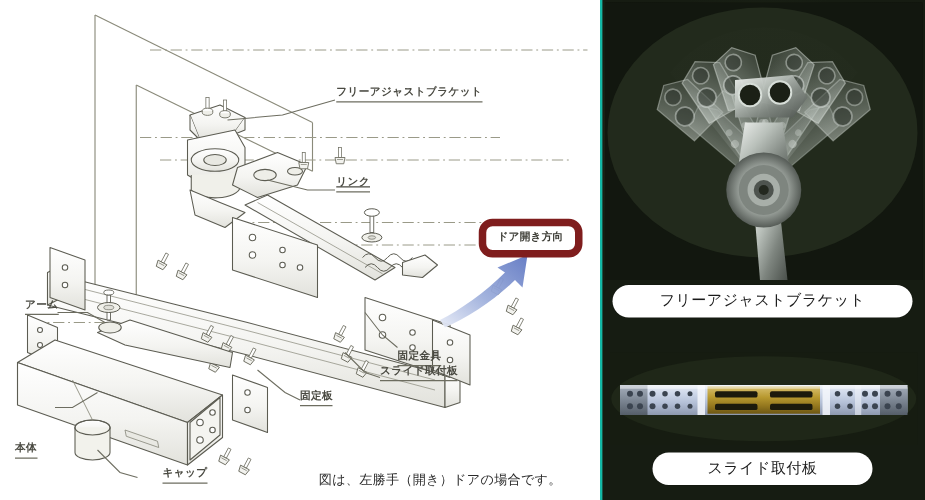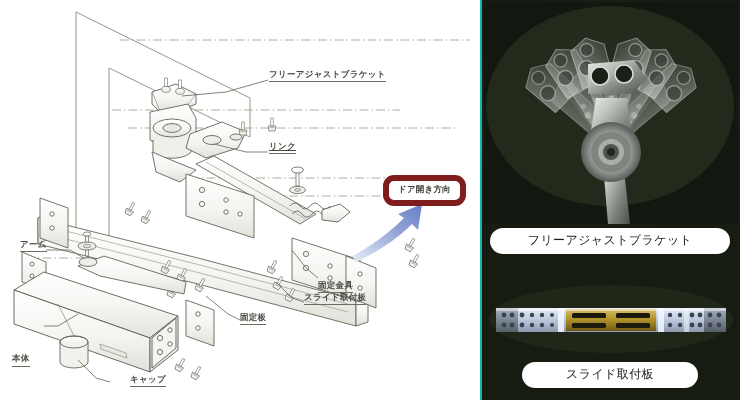--- a/index.html
+++ b/index.html
@@ -366,20 +366,21 @@
     <div class="dlabel" style="left:304px; top:292px;">スライド取付板</div>
 
     <div class="dlabel" style="left:240px; top:312px;">固定板</div>
 
     <div class="dlabel" style="left:12px; top:354px;font-family:Liberation Mono, monospace;">本体</div>
 
     <div class="dlabel" style="left:110px; top:374px;margin-left:20px;">キャップ</div>
 
     <div id="door-dir-pill">ドア開き方向</div>
 
+    <div id="diagram-caption">図は、左勝手（開き）ドアの場合です。</div>
   </div>
 
   <div id="photo-panel">
     <div class="pbleed"></div>
 
     <div class="photo-frame" id="bracket-photo">
       <svg width="254" height="222" viewBox="0 0 254 222">
         <defs>
           <linearGradient id="armSteel" x1="0" y1="0" x2="1" y2="1">
             <stop offset="0%" stop-color="#f2f4f2"></stop>

